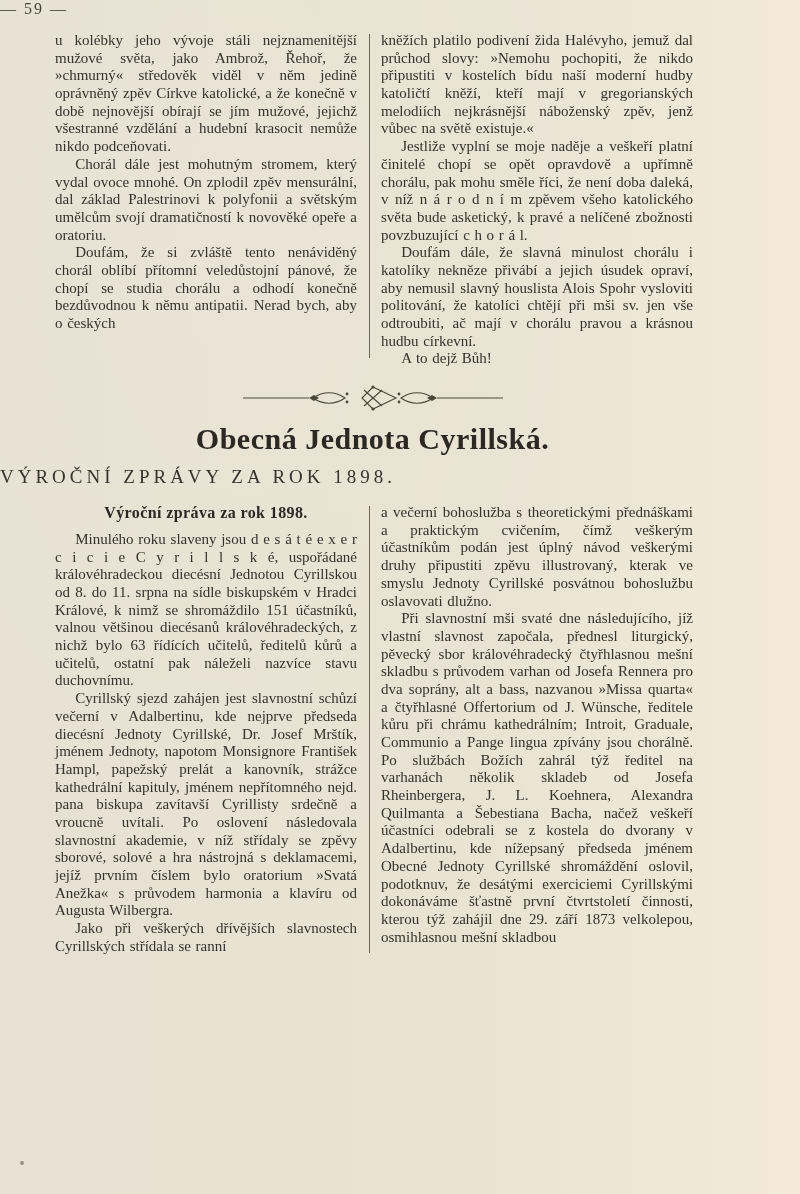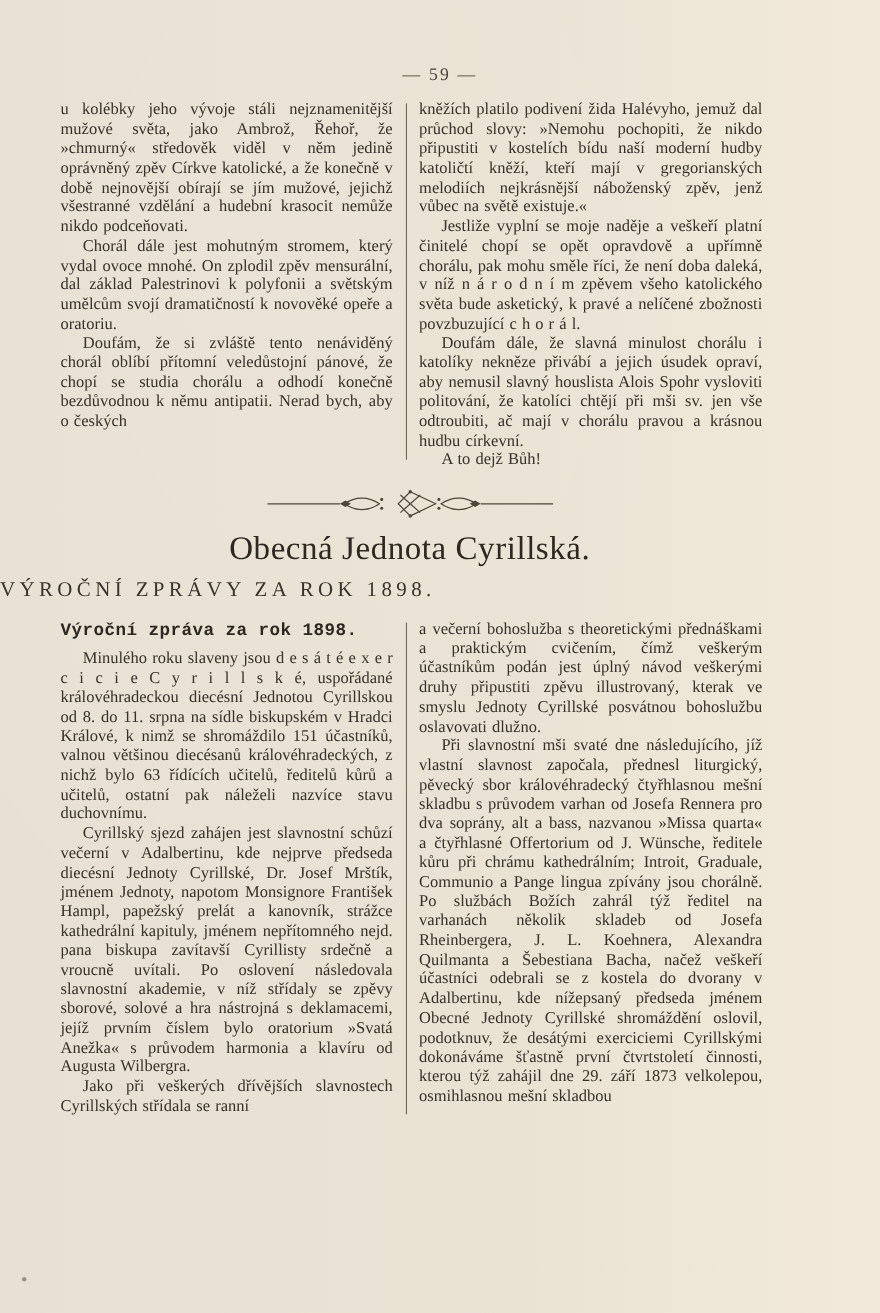--- a/index.html
+++ b/index.html
@@ -18,22 +18,20 @@
   .page{
     position:relative;
     width:800px;height:1194px;
     background:
       radial-gradient(ellipse at 30% 20%, rgba(255,255,255,0.05), rgba(0,0,0,0) 60%),
       linear-gradient(90deg,#e8e1d3 0%, #eae3d4 60%, #efe7d8 85%, #f2e9da 100%);
     color:var(--ink);
     overflow:hidden;
   }
   .pageno{
-    text-align:center;
-    padding-top:60px;
     font-size:16px;
     letter-spacing:2px;
     color:var(--ink-soft);
   }
   .text-block{
     display:flex;
     padding-left:55px;
     padding-right:78px;
     align-items:stretch;
   }
@@ -58,39 +56,40 @@
   .upper{margin-top:14px;}
   .upper .col-divider{margin-bottom:10px;}
   .ornament-row{
     text-align:center;
     margin-top:16px;
     height:30px;
   }
   .section-title{
     text-align:center;
     font-size:30px;
-    font-weight:normal;
+    font-weight:bold;
     letter-spacing:0.5px;
     margin-top:8px;
     padding-right:55px;
     color:#2d2822;
   }
   .section-subtitle{
     text-align:left;
     font-size:19px;
     letter-spacing:4px;
     margin-top:10px;
     padding-right:55px;
     color:#38332c;
   }
   .lower{margin-top:16px;}
   .report-heading{
-    font-family:Liberation Mono, monospace;
+    font-family:Liberation Serif, serif;
     font-weight:bold;
     font-size:16px;
+    text-align:center;
     letter-spacing:0.4px;
     margin-bottom:8px;
     color:#2d2822;
   }
   .speck{
     position:absolute;
     left:20px;top:1161px;
     width:4px;height:4px;
     border-radius:50%;
     background:#5a5244;

